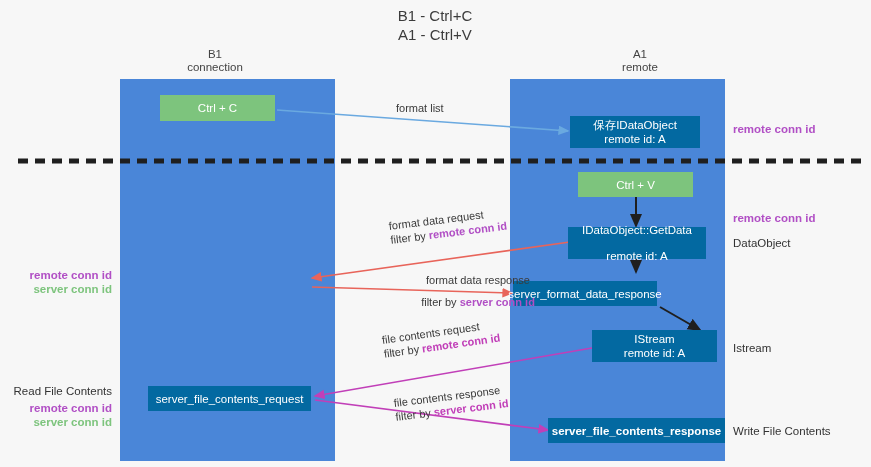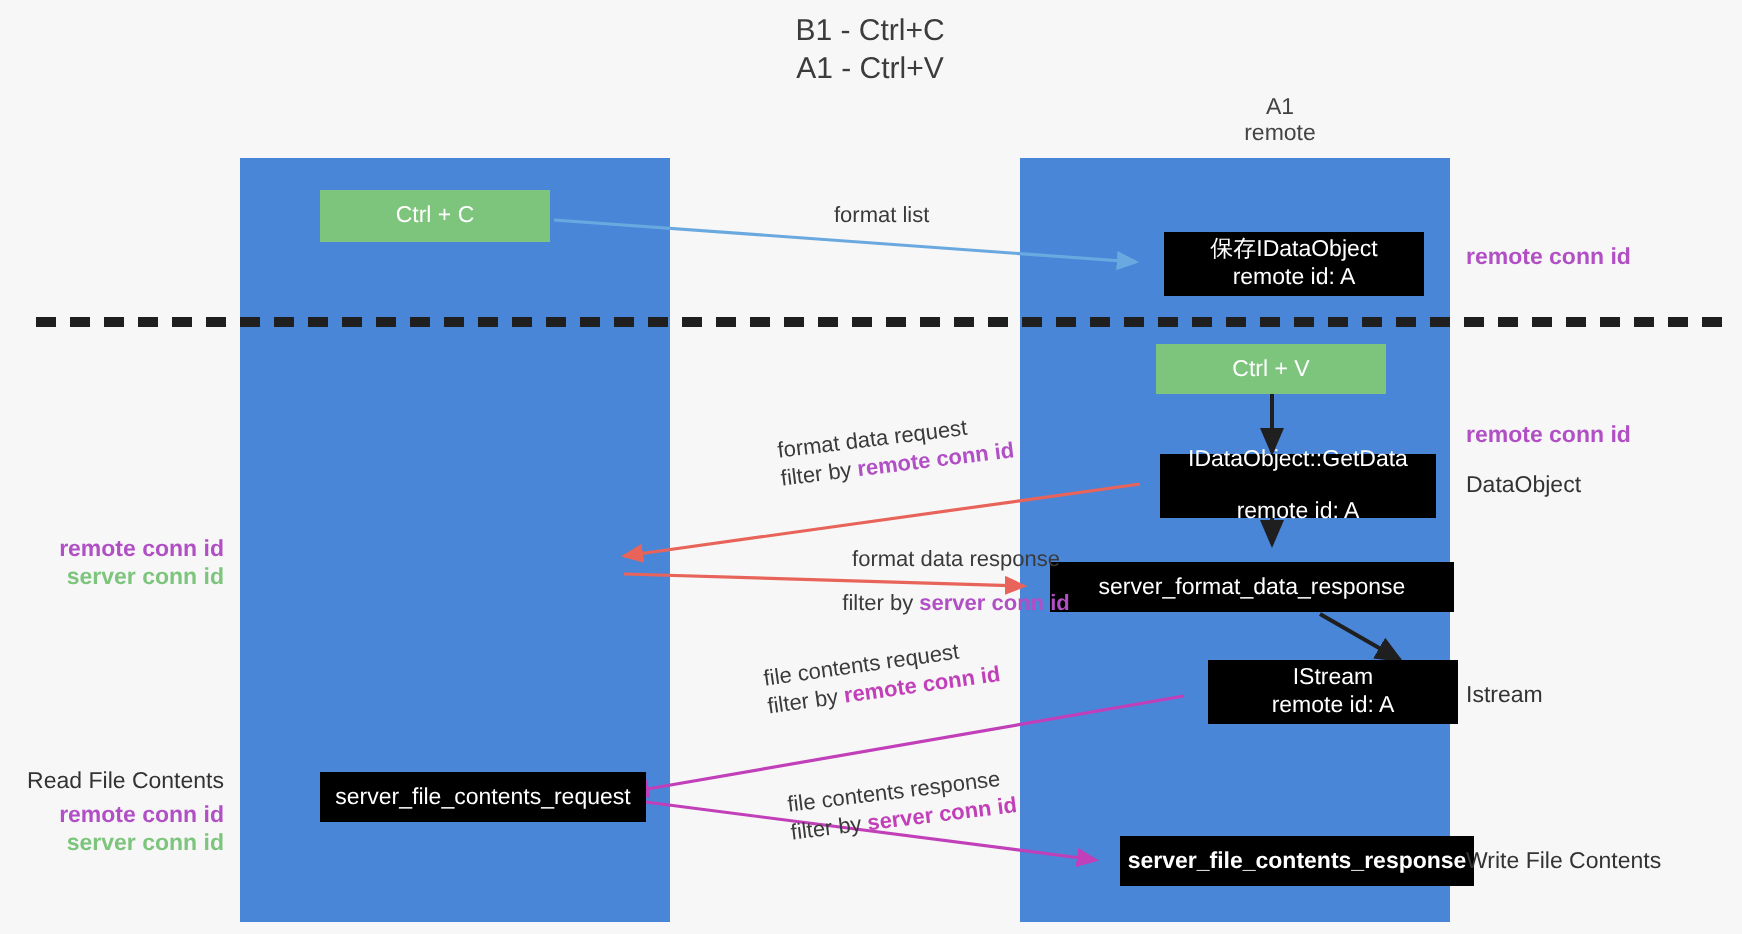--- a/index.html
+++ b/index.html
@@ -43,21 +43,21 @@
     align-items:center;
     justify-content:center;
     color:#ffffff;
     font-size:11.5px;
     line-height:14px;
     text-align:center;
     box-sizing:border-box;
     padding:2px 4px;
   }
   .node.green{background:#7dc47d;}
-  .node.orange{background:#000000;margin-left:12px;}
+  .node.orange{background:#0369a1;}
   .node .l2{font-size:11.5px;}
 
   
   .side{
     position:absolute;
     font-size:11.5px;
     line-height:14px;
     color:#333;
     white-space:nowrap;
   }
@@ -80,20 +80,22 @@
   svg.layer{position:absolute;left:0;top:0;width:871px;height:467px;pointer-events:none;}
 </style>
 </head>
 <body>
 
 <div id="stage">
 
   <div class="title" style="left:335px;top:6px;width:200px;">B1 - Ctrl+C
 A1 - Ctrl+V</div>
 
+  <div class="col-head" style="left:140px;top:48px;width:150px;">B1
+connection</div>
   <div class="col-head" style="left:565px;top:48px;width:150px;">A1
 remote</div>
 
   <div class="band" style="left:120px;top:79px;width:215px;height:382px;"></div>
   <div class="band" style="left:510px;top:79px;width:215px;height:382px;"></div>
 
   <svg class="layer" viewBox="0 0 871 467">
     <defs>
       <marker id="ab" markerWidth="7" markerHeight="7" refX="6" refY="3" orient="auto">
         <path d="M0,0 L7,3 L0,6 z" fill="#6aa9e0"></path>
@@ -139,38 +141,38 @@
   <div class="node green" style="left:578px;top:172px;width:115px;height:25px;">
     <span>Ctrl + V</span>
   </div>
 
   <div class="node orange" style="left:568px;top:227px;width:138px;height:32px;gap:12px;">
     <span>IDataObject::GetData</span>
     <span class="l2">remote id: A</span>
   </div>
 
 
-  <div class="node orange" style="left:513px;top:281px;width:202px;height:25px;">
+  <div class="node orange" style="left:513px;top:281px;width:144px;height:25px;">
     <span>server_format_data_response</span>
   </div>
 
   <div class="node orange" style="left:592px;top:330px;width:125px;height:32px;">
     <span>IStream</span>
     <span class="l2">remote id: A</span>
   </div>
 
   <div class="node orange" style="left:148px;top:386px;width:163px;height:25px;">
     <span>server_file_contents_request</span>
   </div>
 
   <div class="node orange" style="left:548px;top:418px;width:177px;height:25px;font-weight:bold;">
     <span>server_file_contents_response</span>
   </div>
 
-  <div class="elabel" style="left:396px;top:101px;margin-left:21px;">
+  <div class="elabel" style="left:396px;top:101px;">
     <span>format list</span>
   </div>
 
   <div class="elabel" style="left:388px;top:219px;transform:rotate(-7deg);transform-origin:left top;">
     <div>format data request</div>
     <div>
       <span>filter by </span><span class="hl purple">remote conn id</span>
     </div>
   </div>
 

